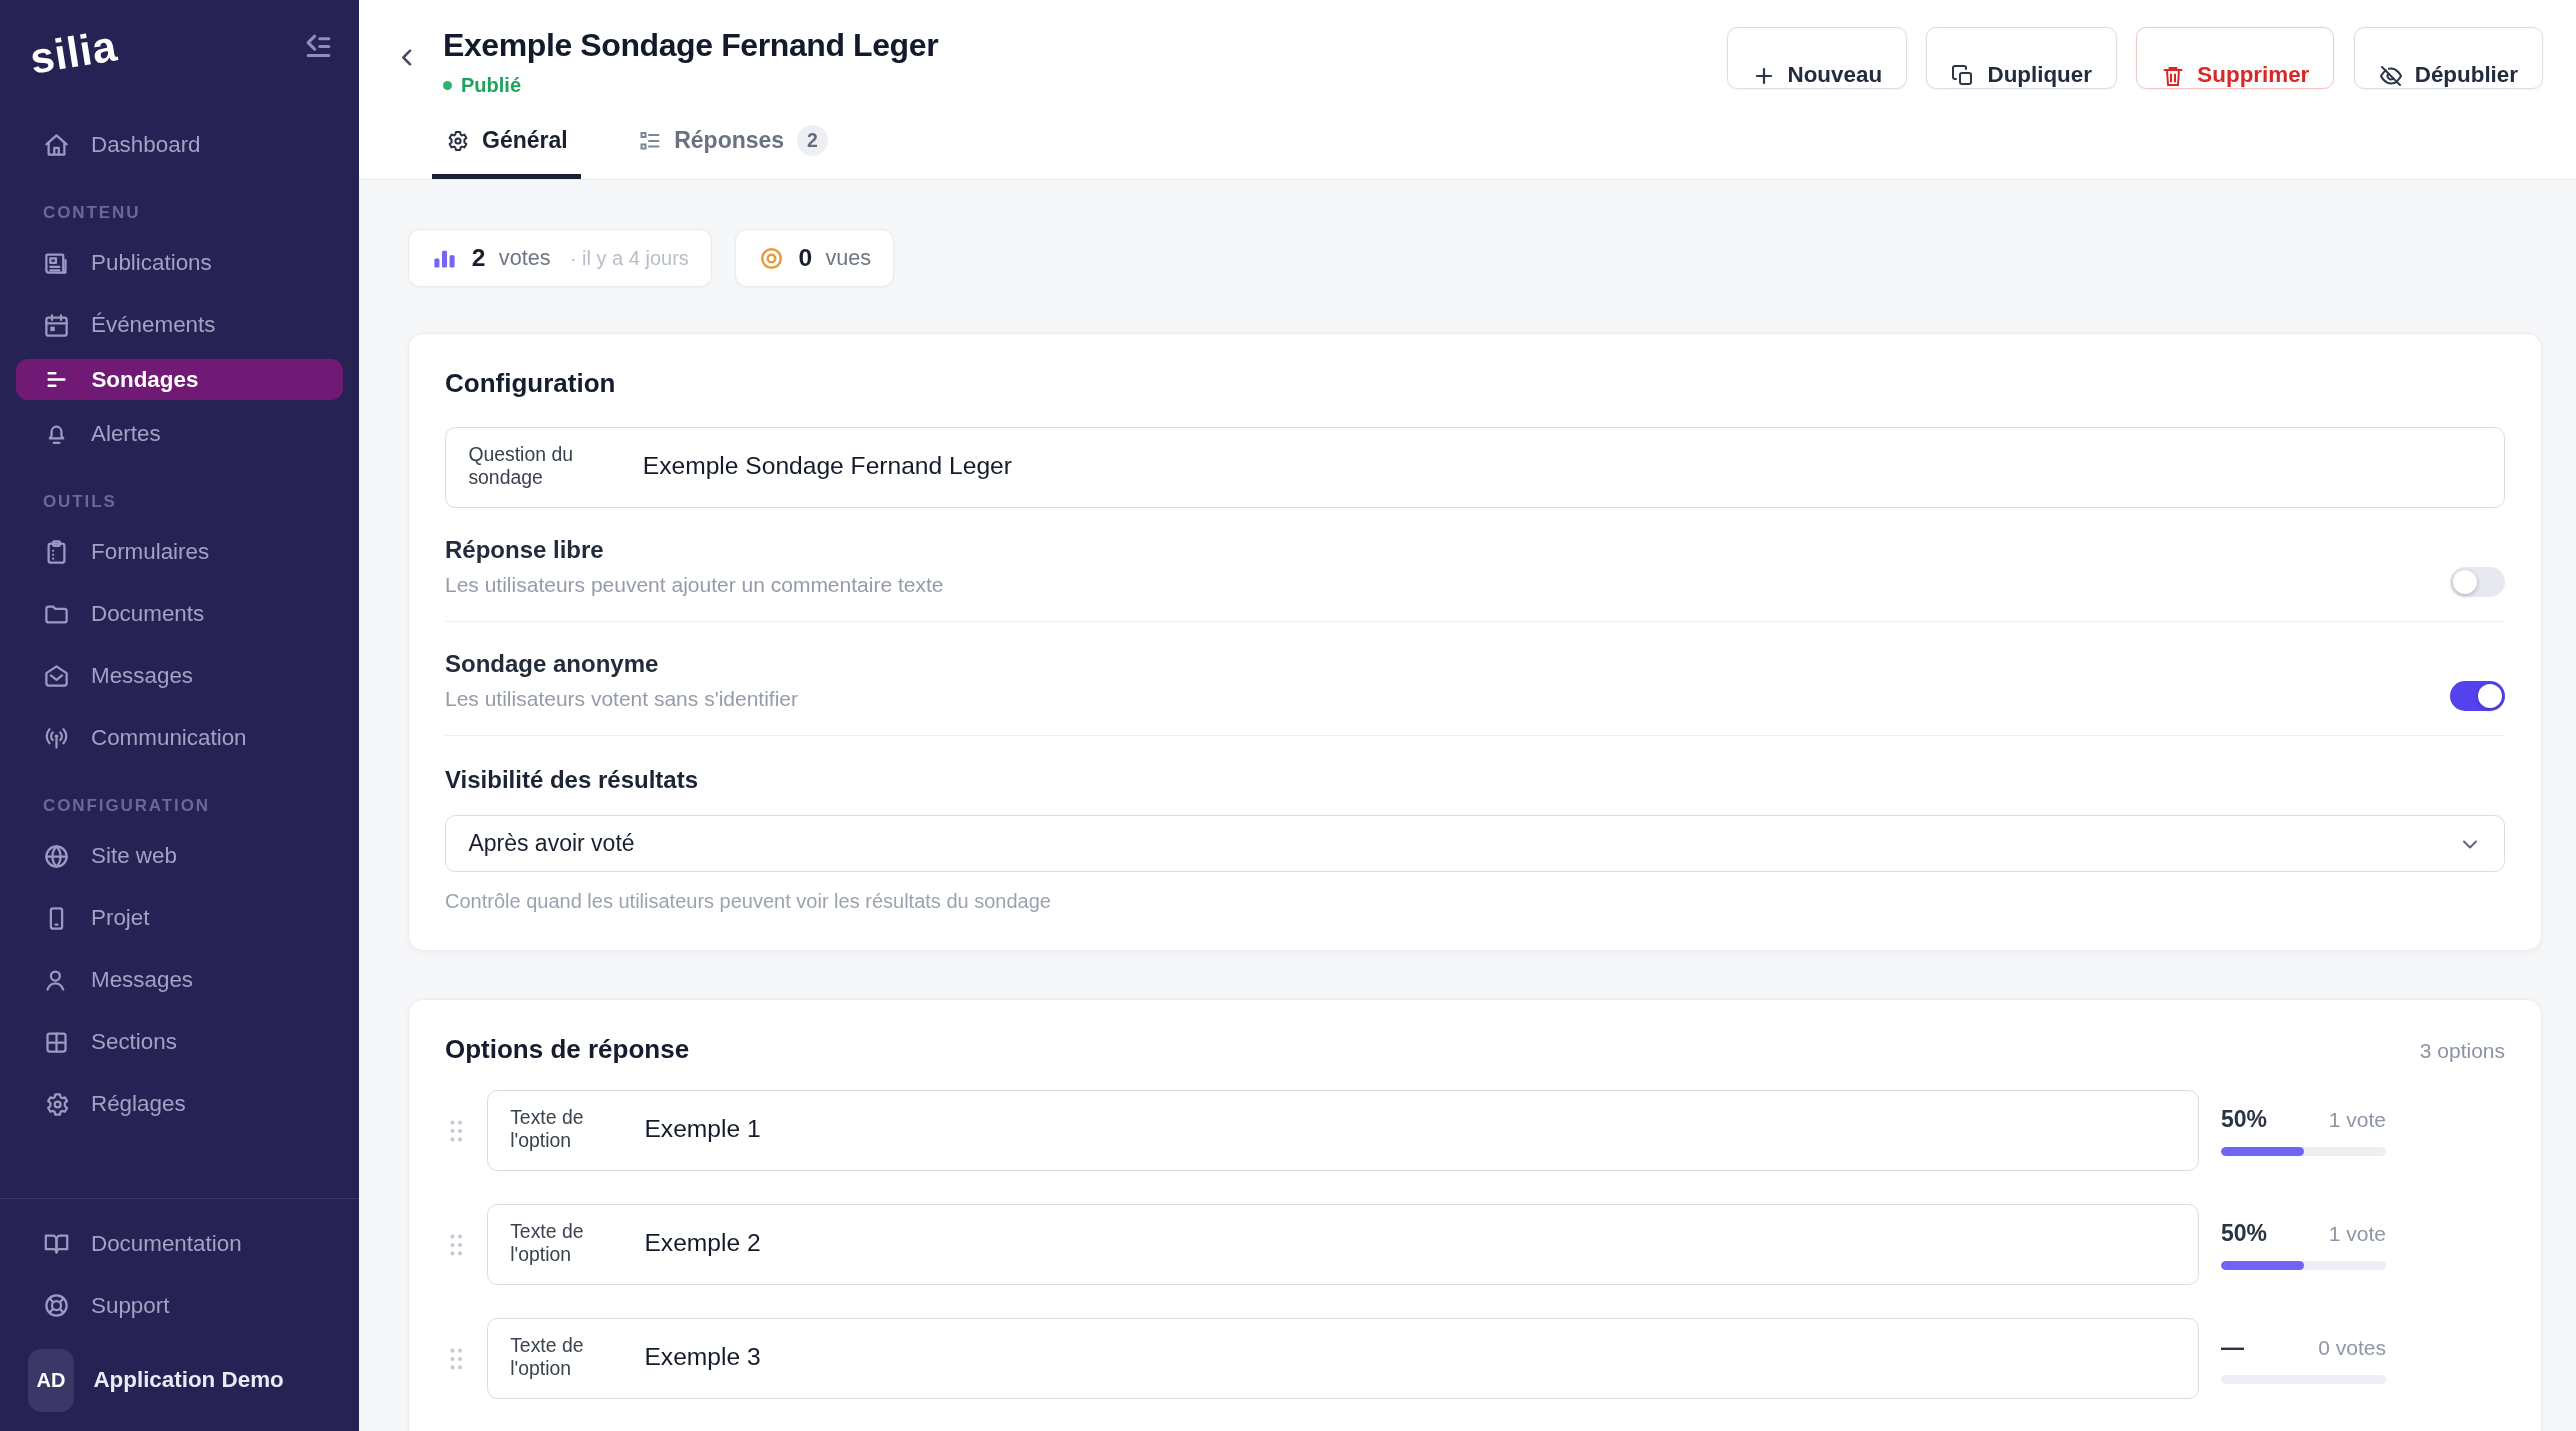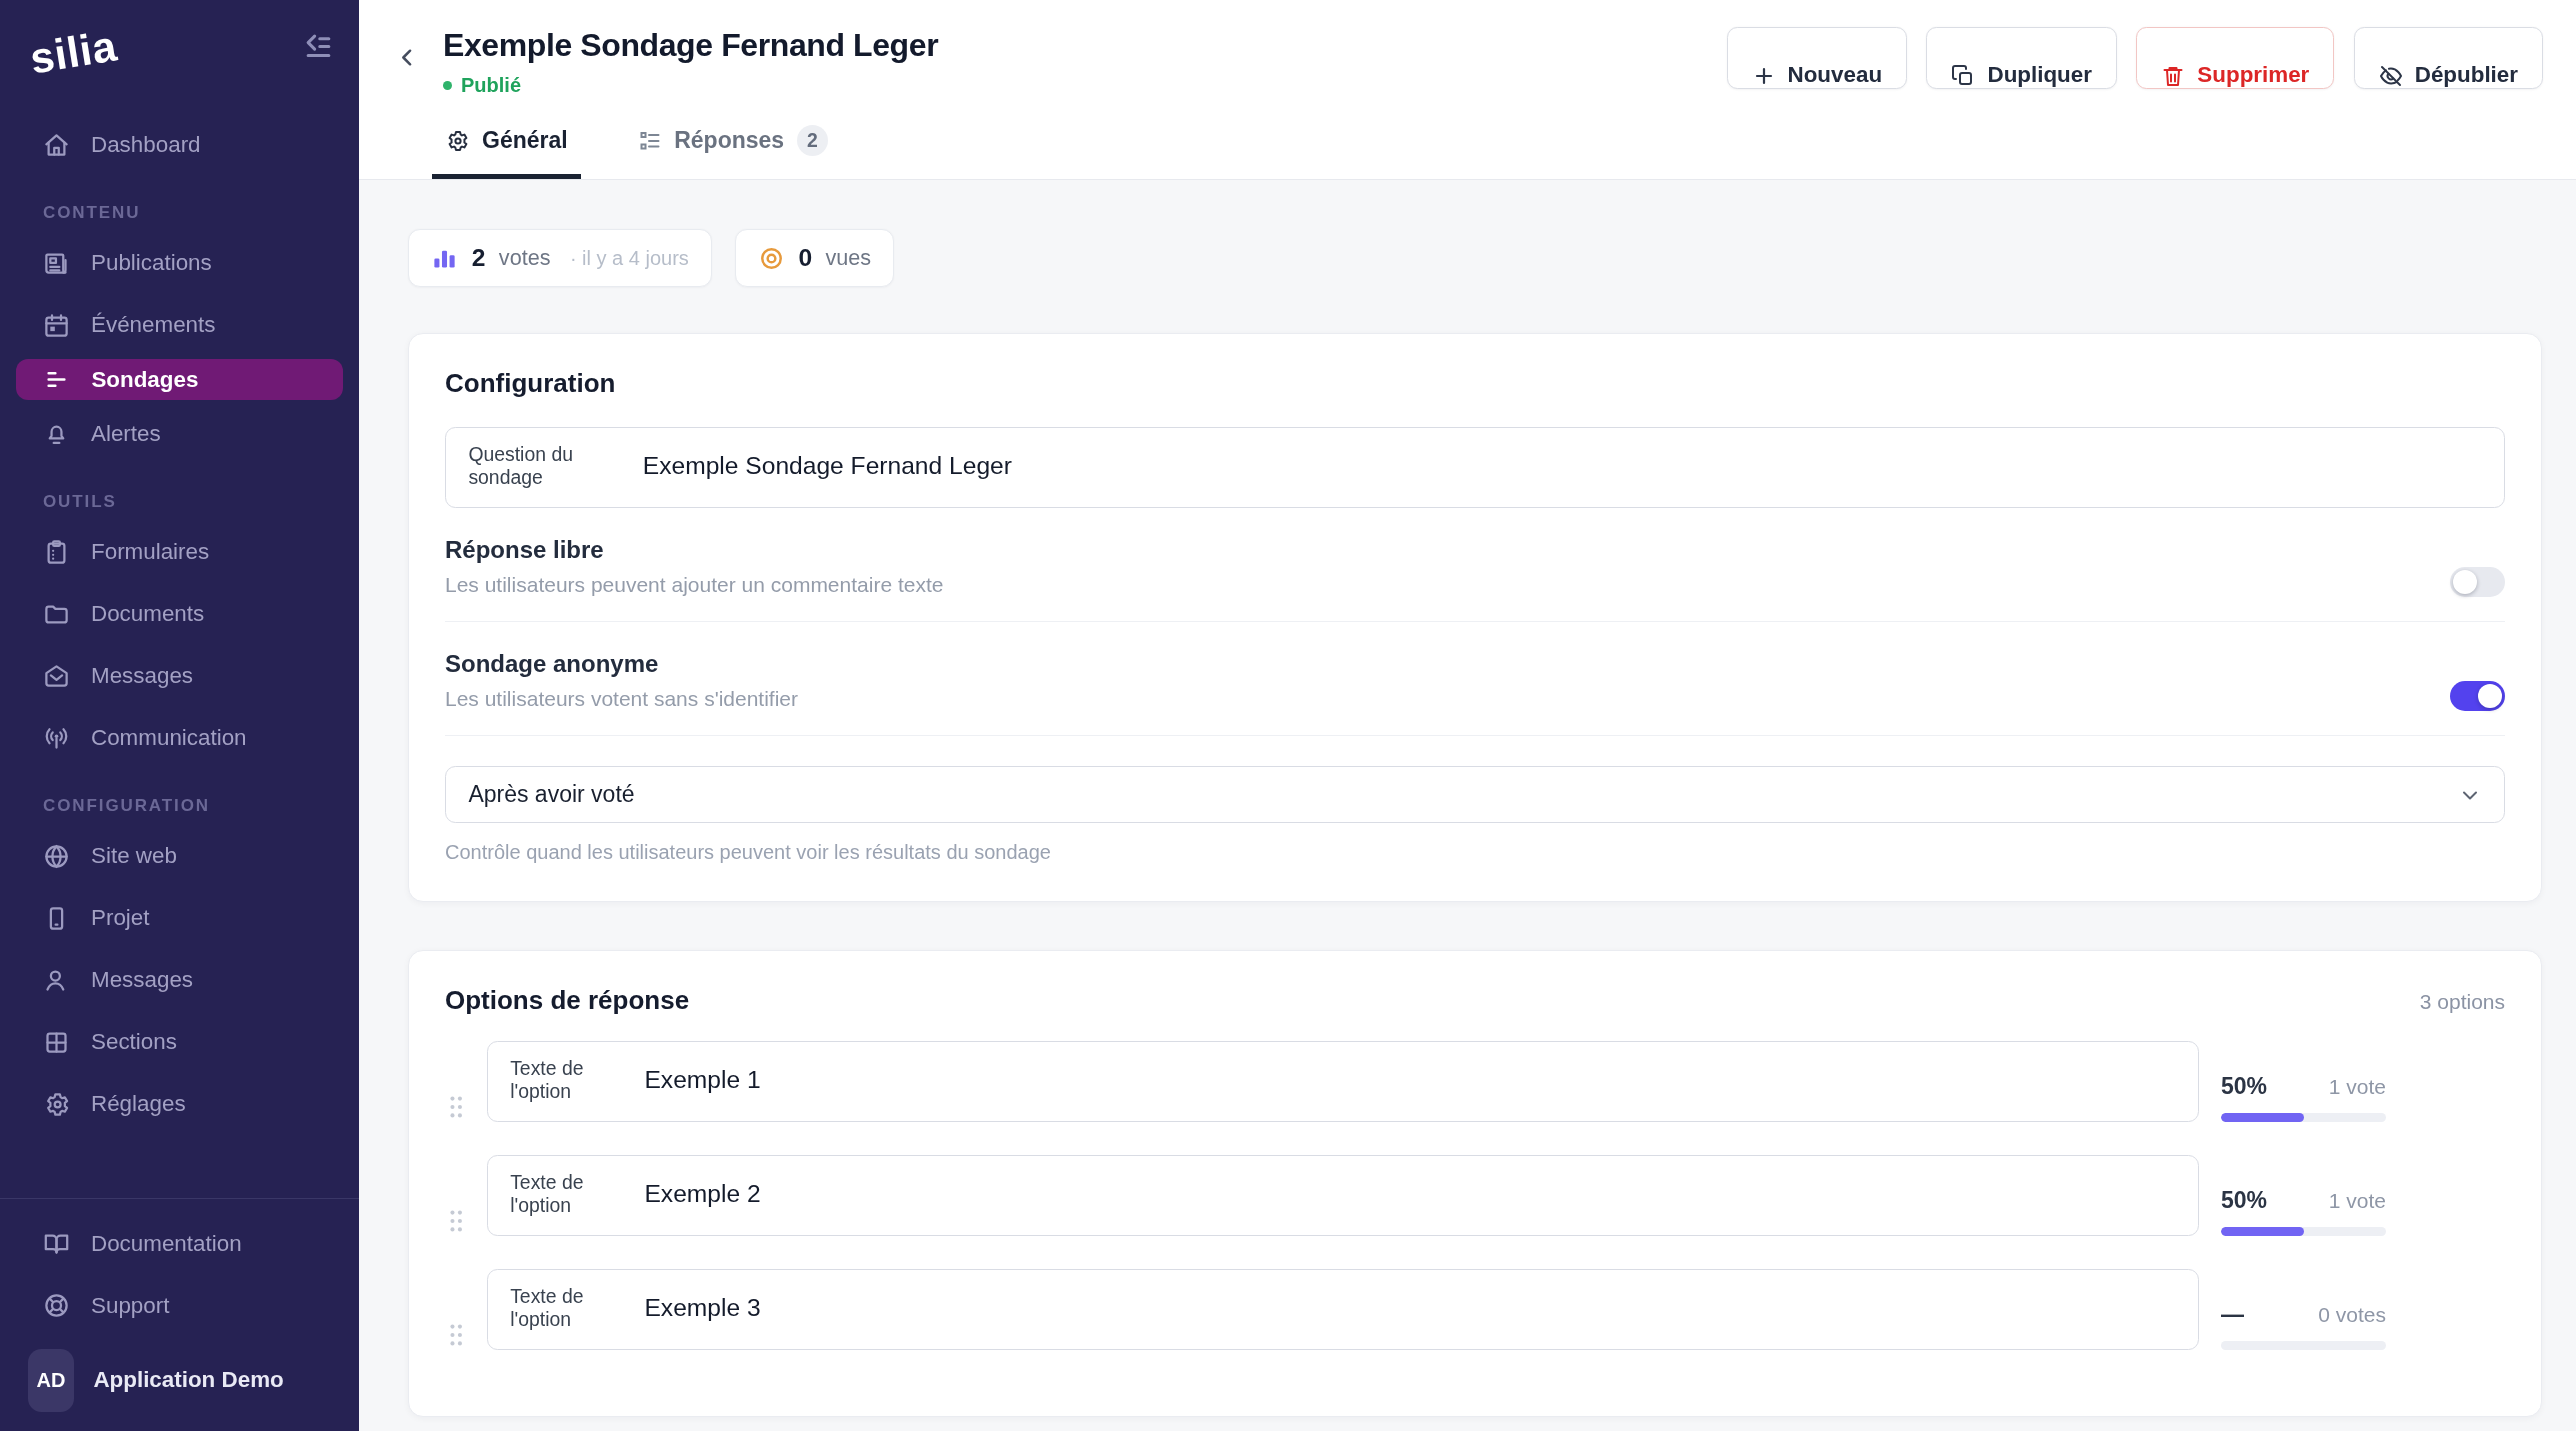--- a/index.html
+++ b/index.html
@@ -78,21 +78,21 @@
   .vis{padding-top:30px}
   .v-label{font-size:24px;font-weight:700;color:#1b2434;margin-bottom:21px}
   .select{height:57px;border:1.5px solid #d9dce4;border-radius:10.4px;display:flex;align-items:center;justify-content:space-between;padding:0 22.4px;cursor:pointer;background:#fff}
   .select .sval{font-size:23px;color:#19202f}
   .select .sicon{width:24px;height:24px;color:#5d6472}
   .v-help{font-size:20px;color:#9aa2b1;margin-top:18px}
 
   .options-card{margin-top:48px;padding:34px 36px 33px}
   .o-head{display:flex;align-items:baseline;justify-content:space-between;margin-bottom:25px}
   .o-count{font-size:21px;color:#8b93a4}
-  .o-row{display:flex;align-items:flex-end;margin-bottom:33px}
+  .o-row{display:flex;align-items:center;margin-bottom:33px}
   .drag{width:22.4px;height:30px;color:#c5cad4;flex-shrink:0;cursor:grab}
   .o-field{flex:1;margin-left:19.4px}
   .o-stats{width:165px;flex-shrink:0;margin-left:22.4px;margin-right:119px}
   .o-stat-top{display:flex;align-items:baseline;justify-content:space-between}
   .pct{font-size:23px;font-weight:700;color:#2b3444}
   .vts{font-size:21px;color:#8e96a6}
   .bar{height:9px;border-radius:4.5px;background:#edeff4;margin-top:13.4px;overflow:hidden}
   .fill{height:100%;border-radius:4.5px;background:#7164f3}
 </style>
 </head>
@@ -415,20 +415,21 @@
           <div>
             <div class="t-title">Sondage anonyme</div>
             <div class="t-sub">Les utilisateurs votent sans s'identifier</div>
           </div>
           <div class="toggle on">
               <span class="knob"></span>
             </div>
         </div>
 
         <div class="vis">
+          <div class="v-label">Visibilité des résultats</div>
           <div class="select">
             <span class="sval">Après avoir voté</span>
             <span class="icon sicon">
                 <svg viewBox="0 0 24 24" fill="none" stroke="currentColor" stroke-width="2" stroke-linecap="round" stroke-linejoin="round">
                   <polyline points="6 9.5 12 15.5 18 9.5"></polyline>
                 </svg>
               </span>
           </div>
           <div class="v-help">Contrôle quand les utilisateurs peuvent voir les résultats du sondage</div>
         </div>

